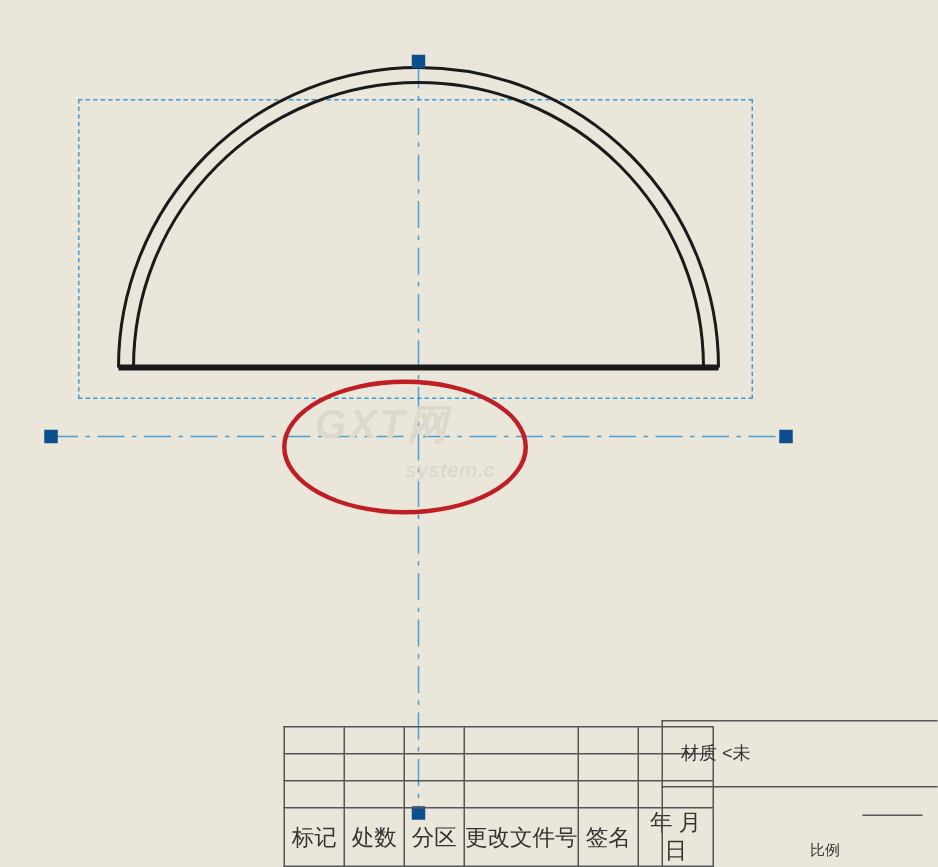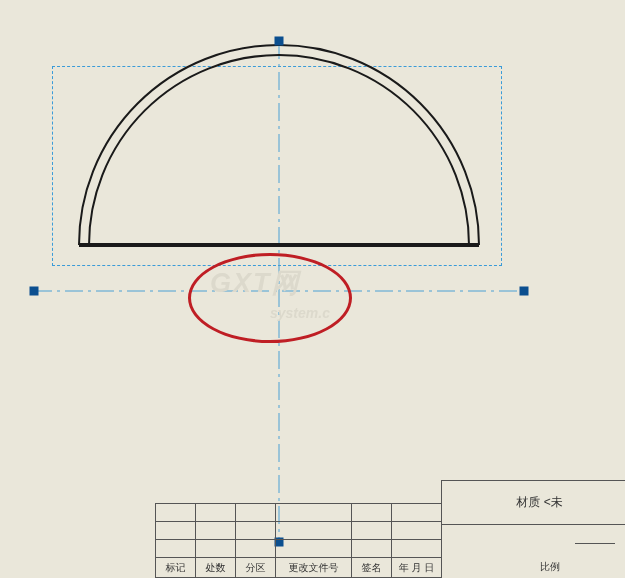--- a/index.html
+++ b/index.html
@@ -58,41 +58,41 @@
       position: absolute;
       color: #dcd9cc;
       font-size: 14px;
       font-style: italic;
       pointer-events: none;
     }
     
     .title-block {
       position: absolute;
       border-collapse: collapse;
-      font-size: 10px;
+      font-size: 15px;
       color: #333;
+      margin-left: 34px;
     }
     .title-block td, .title-block th {
       border: 1px solid #555;
       text-align: center;
       vertical-align: middle;
     }
     .title-block th { font-weight: normal; }
     .tb-row1 td { height: 18px; }
     .tb-row-head th { height: 20px; }
     .material-cell {
       position: absolute;
       font-size: 12px;
       color: #333;
       border-top: 1px solid #555;
       border-left: 1px solid #555;
       display: flex;
       align-items: center;
       padding-left: 12px;
-      justify-content: center;
     }
     .material-small {
       position: absolute;
       font-size: 10px;
       color: #333;
     }
   </style>
 </head>
 <body>
 

